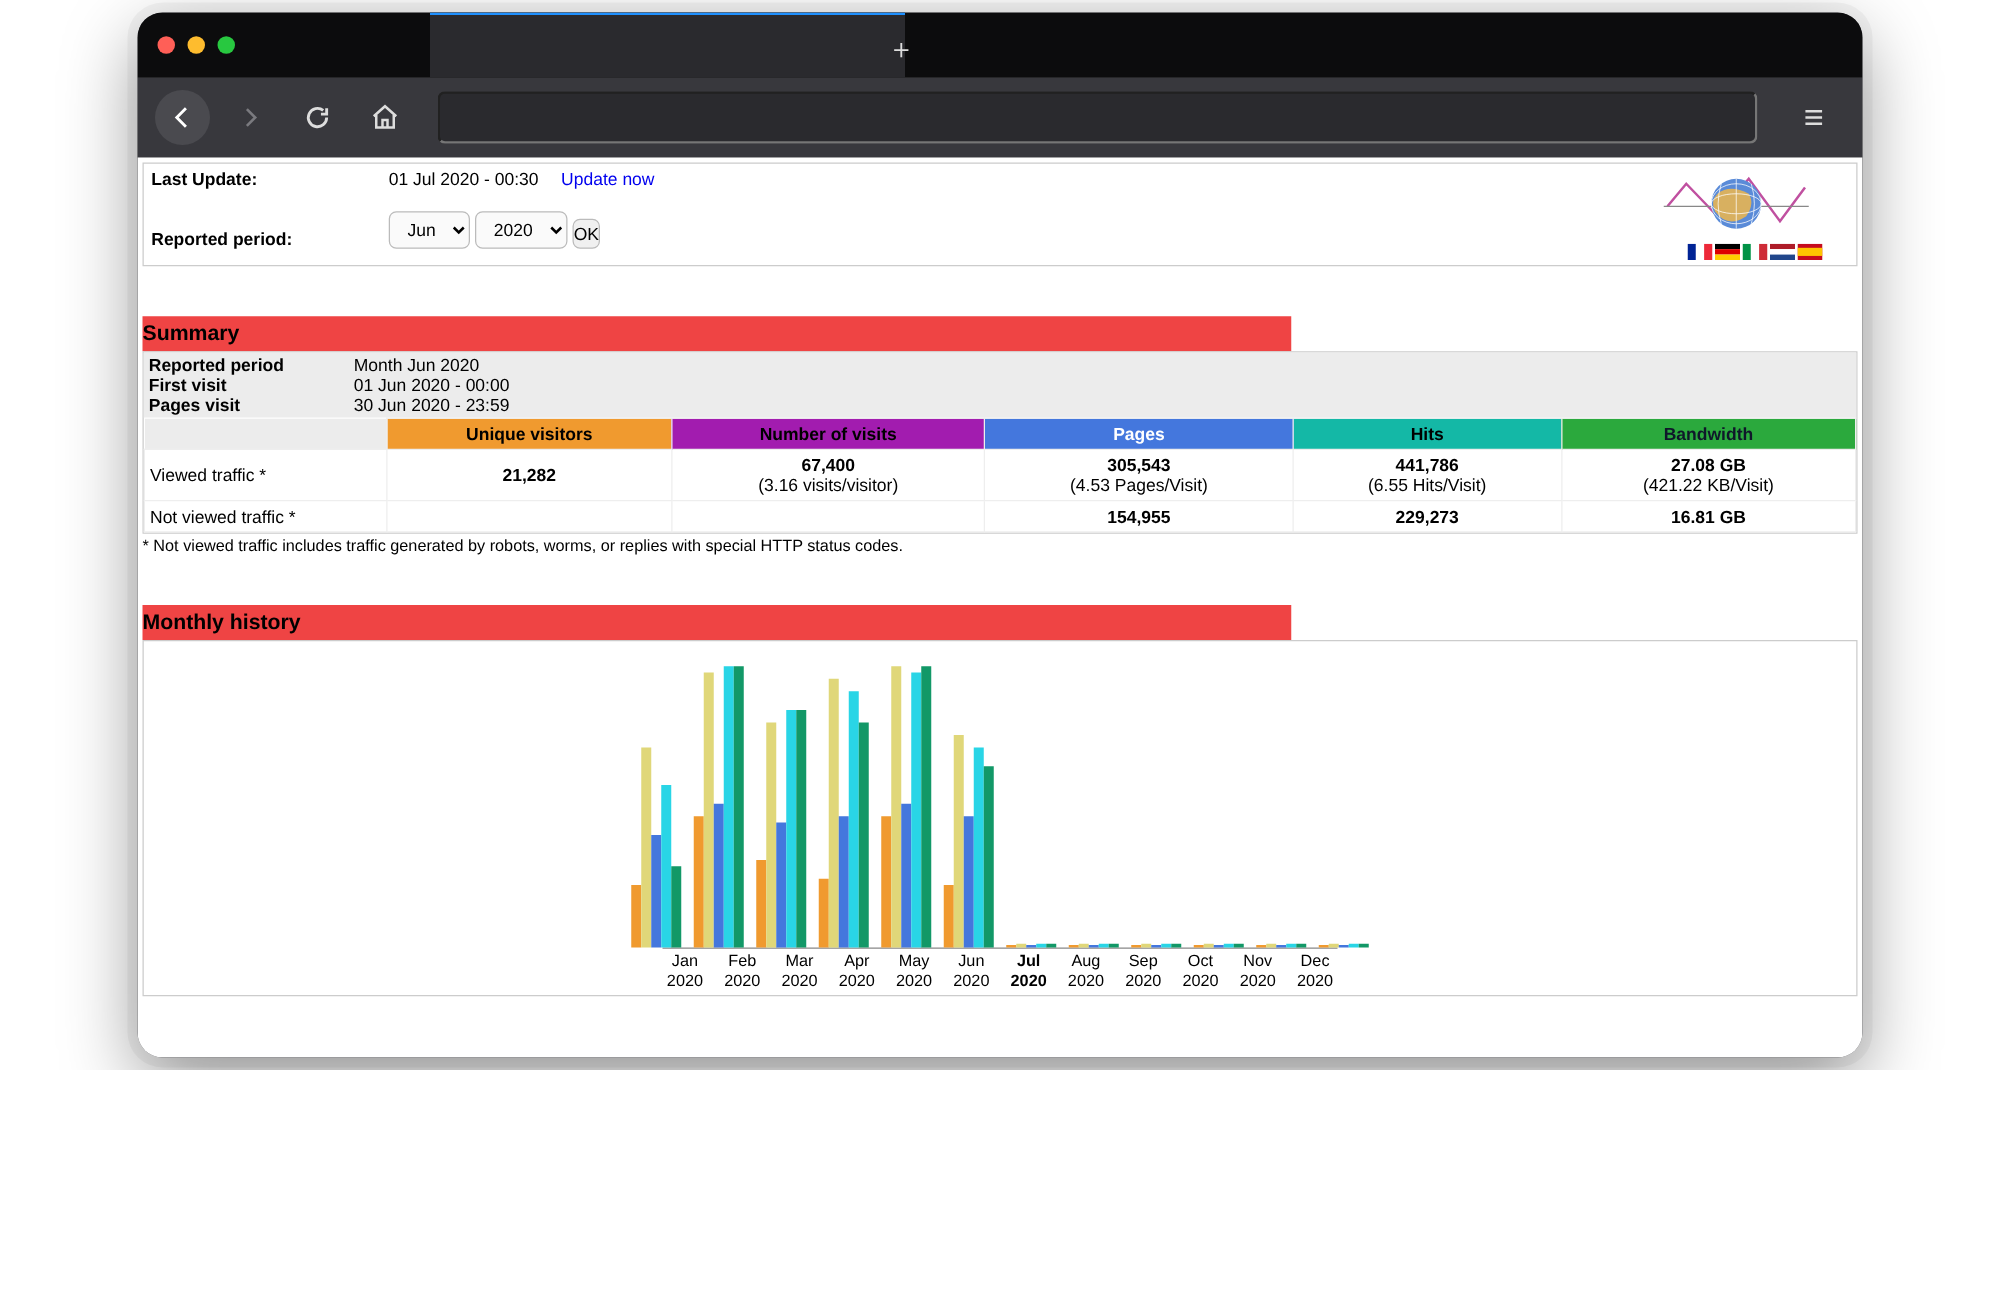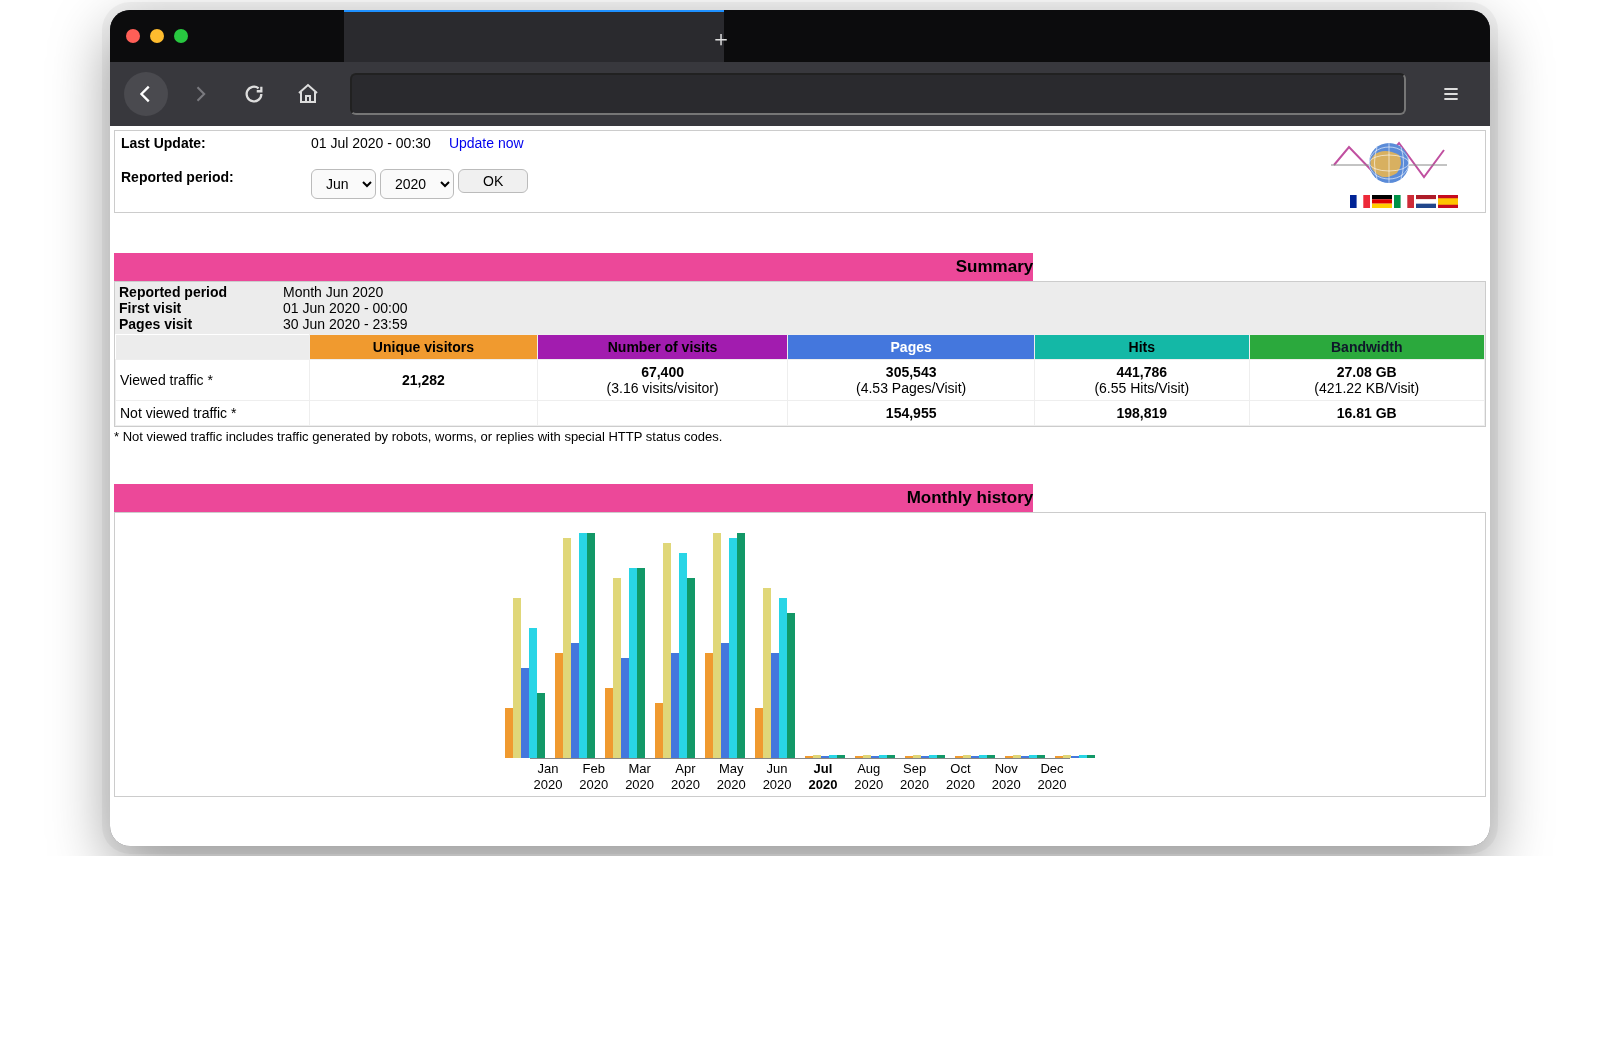--- a/index.html
+++ b/index.html
@@ -72,38 +72,38 @@
     height: 720px;
     overflow:hidden;
   }
   .panel {
     border: 1px solid #ccc;
     padding: 4px 6px;
     display:flex;
     justify-content:space-between;
   }
   .panel-left { flex:1; }
-  .panel-row { display:flex; align-items:flex-start; margin-bottom:4px; }
+  .panel-row { display:flex; align-items:flex-end; margin-bottom:4px; }
   .panel-label { width: 190px; font-weight:bold; }
   .link { color: #0000EE; text-decoration: none; margin-left: 18px; }
   select, button.ok {
     font-size:14px; padding:5px 10px; border-radius:6px;
     border:1px solid #bbb; background:#fafafa; margin-right:4px;
   }
-  button.ok { padding: 3px 24px; background:#f0f0f0; }
+  button.ok { padding: 3px 0; background:#f0f0f0; }
   .logo-box { width:150px; text-align:center; }
   .globe-svg { width:120px; height:60px; }
   .flags { display:flex; gap:2px; justify-content:center; }
   .flag { width:20px; height:13px; }
   .section-header {
-    background:#ec4899;
+    background:#ef4444;
     margin-top: 40px;
     font-weight:bold;
     font-size:17px;
-    text-align:right;
+    text-align:left;
     padding: 4px 0;
     width: 67%;
   }
   .summary-box { border:1px solid #ccc; }
   .sum-info { background:#ECECEC; padding:2px 4px; }
   .sum-info-row { display:flex; }
   .sum-info-label { width:164px; font-weight:bold;}
   table.stats { width:100%; border-collapse:collapse; }
   table.stats td, table.stats th { border:1px solid #eee; padding:4px; text-align:center; }
   table.stats .rowlabel { text-align:left; width:194px; }
@@ -258,21 +258,21 @@
           <td><b>67,400</b><br><span>(3.16 visits/visitor)</span></td>
           <td><b>305,543</b><br><span>(4.53 Pages/Visit)</span></td>
           <td><b>441,786</b><br><span>(6.55 Hits/Visit)</span></td>
           <td><b>27.08 GB</b><br><span>(421.22 KB/Visit)</span></td>
         </tr>
         <tr>
           <td class="rowlabel">Not viewed traffic *</td>
           <td></td>
               <td></td>
           <td><b>154,955</b></td>
-          <td><b>198,819</b></td>
+          <td><b>229,273</b></td>
           <td><b>16.81 GB</b></td>
         </tr>
       </tbody>
         </table>
     </div>
     <div class="footnote">* Not viewed traffic includes traffic generated by robots, worms, or replies with special HTTP status codes.</div>
 
     <div class="section-header">Monthly history</div>
     <div class="hist-box">
       <div class="chart" id="chart">

